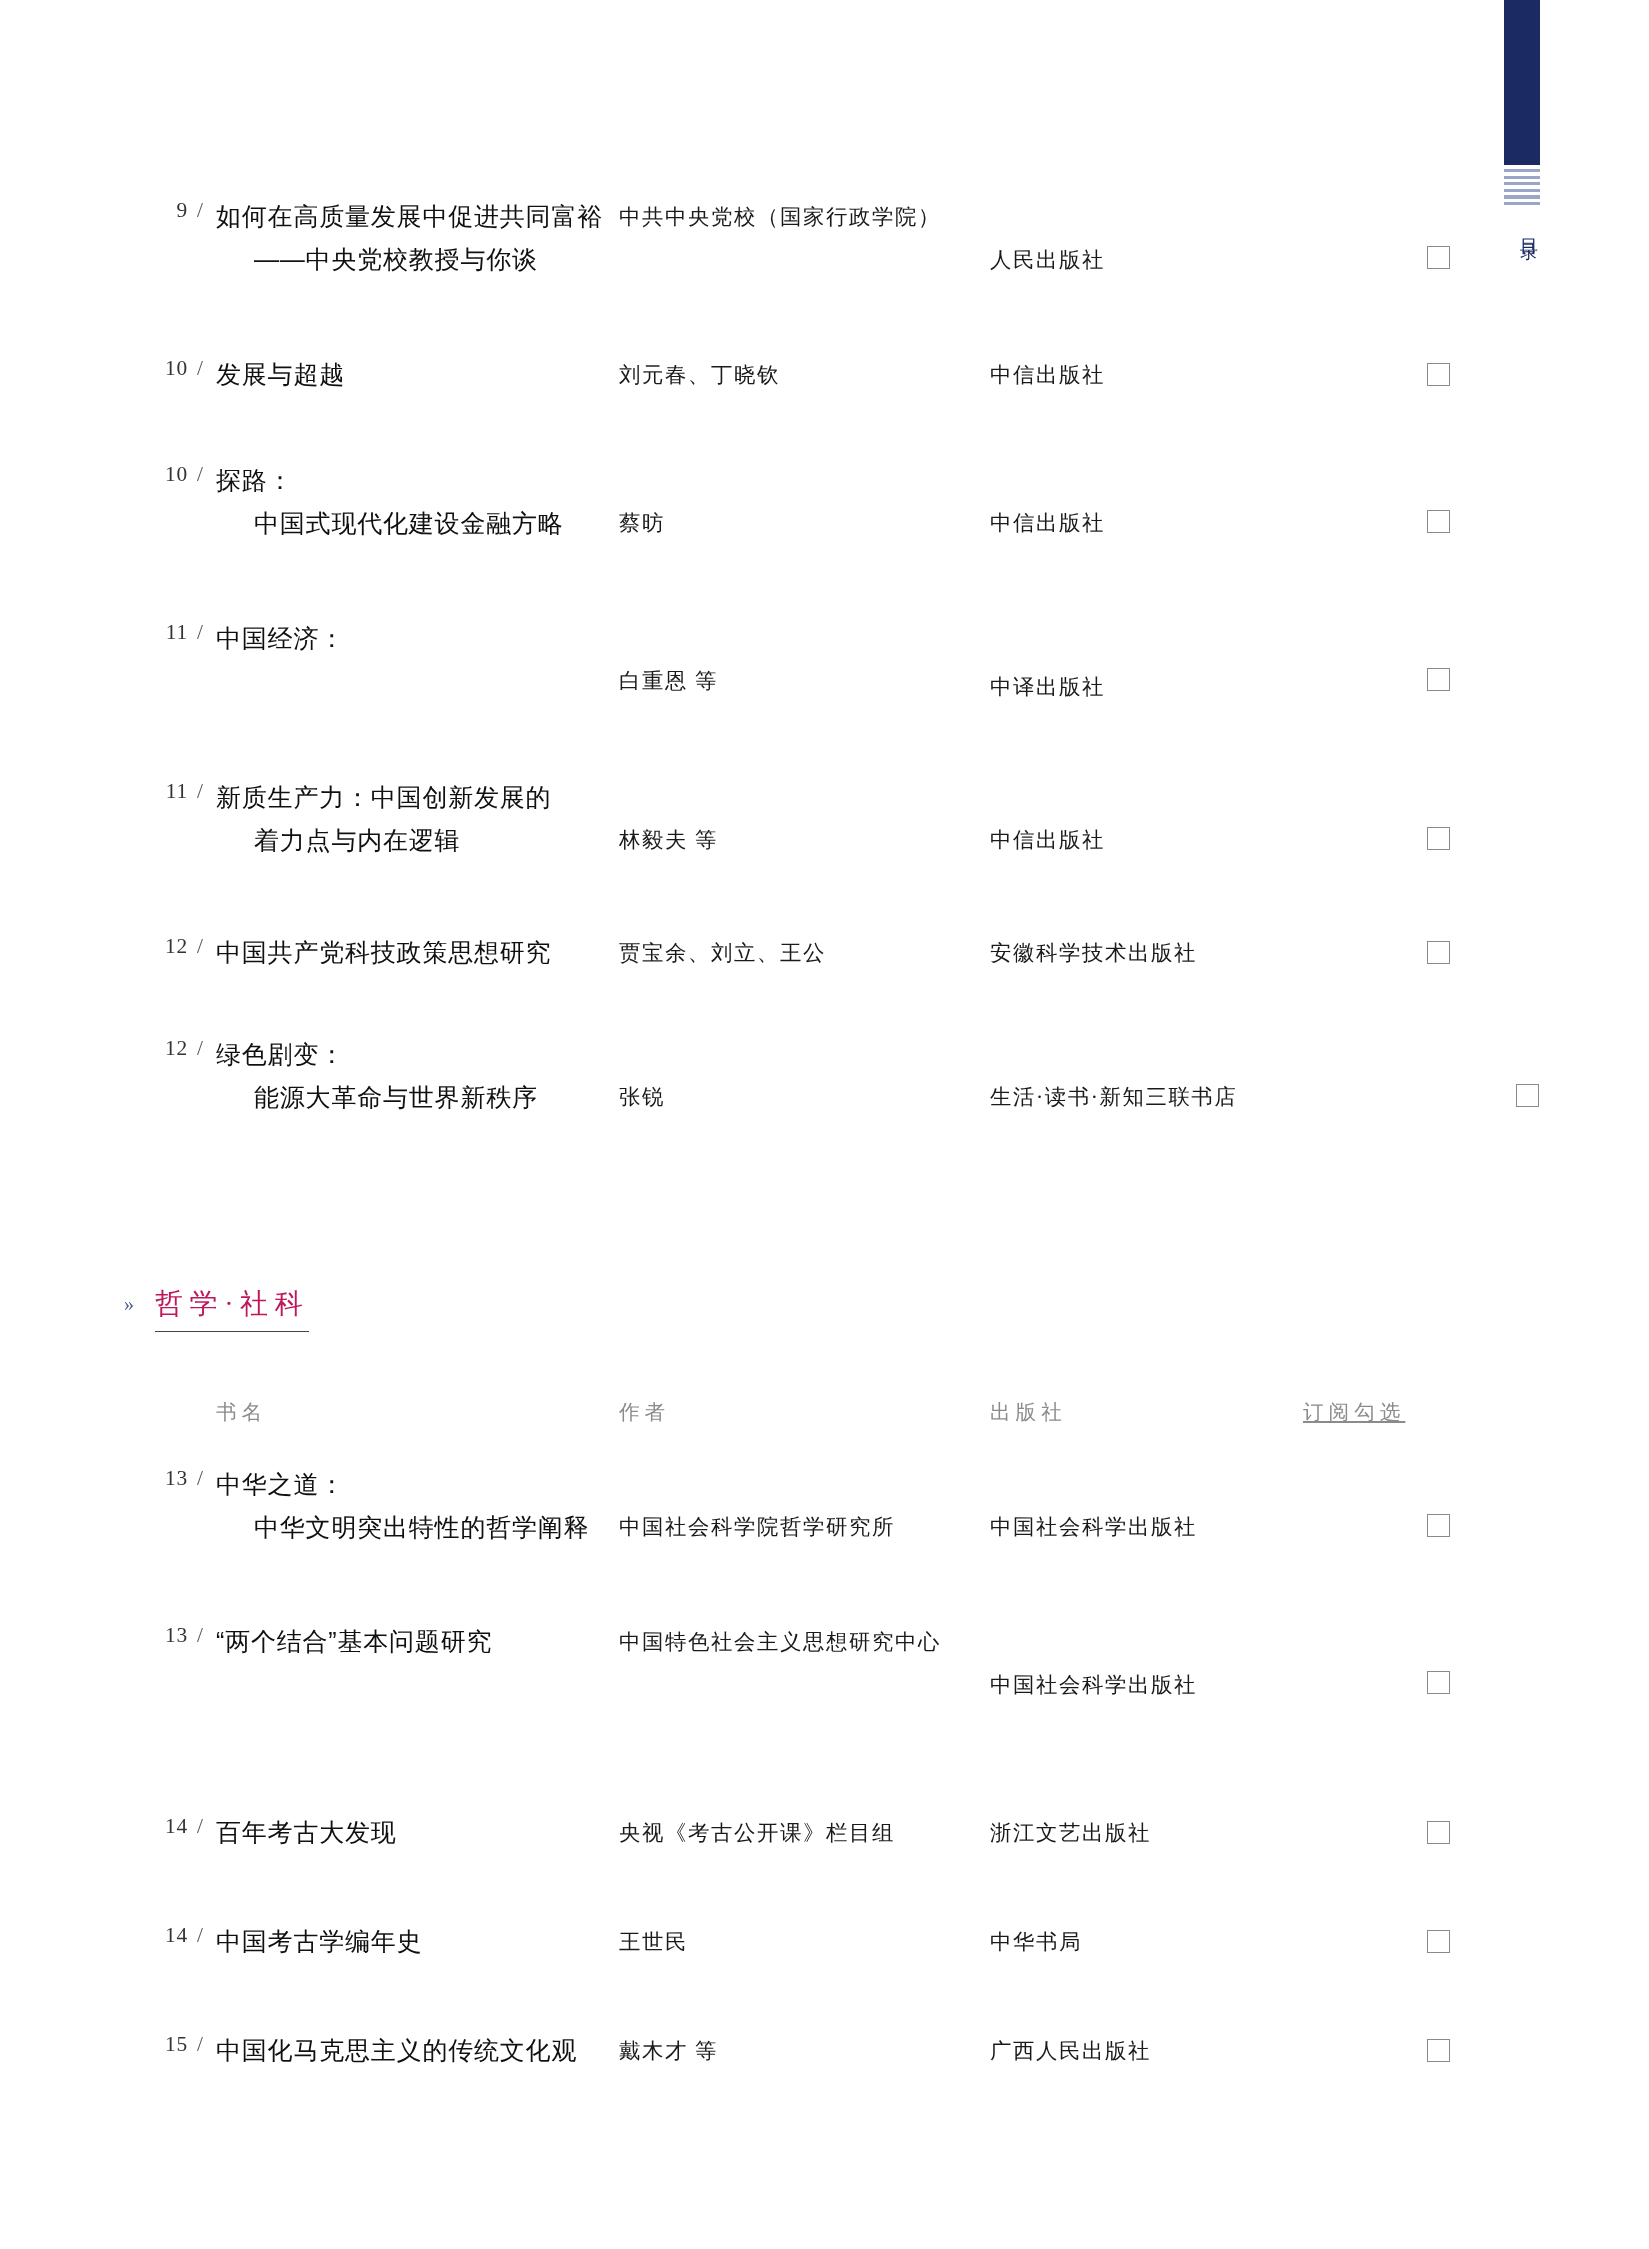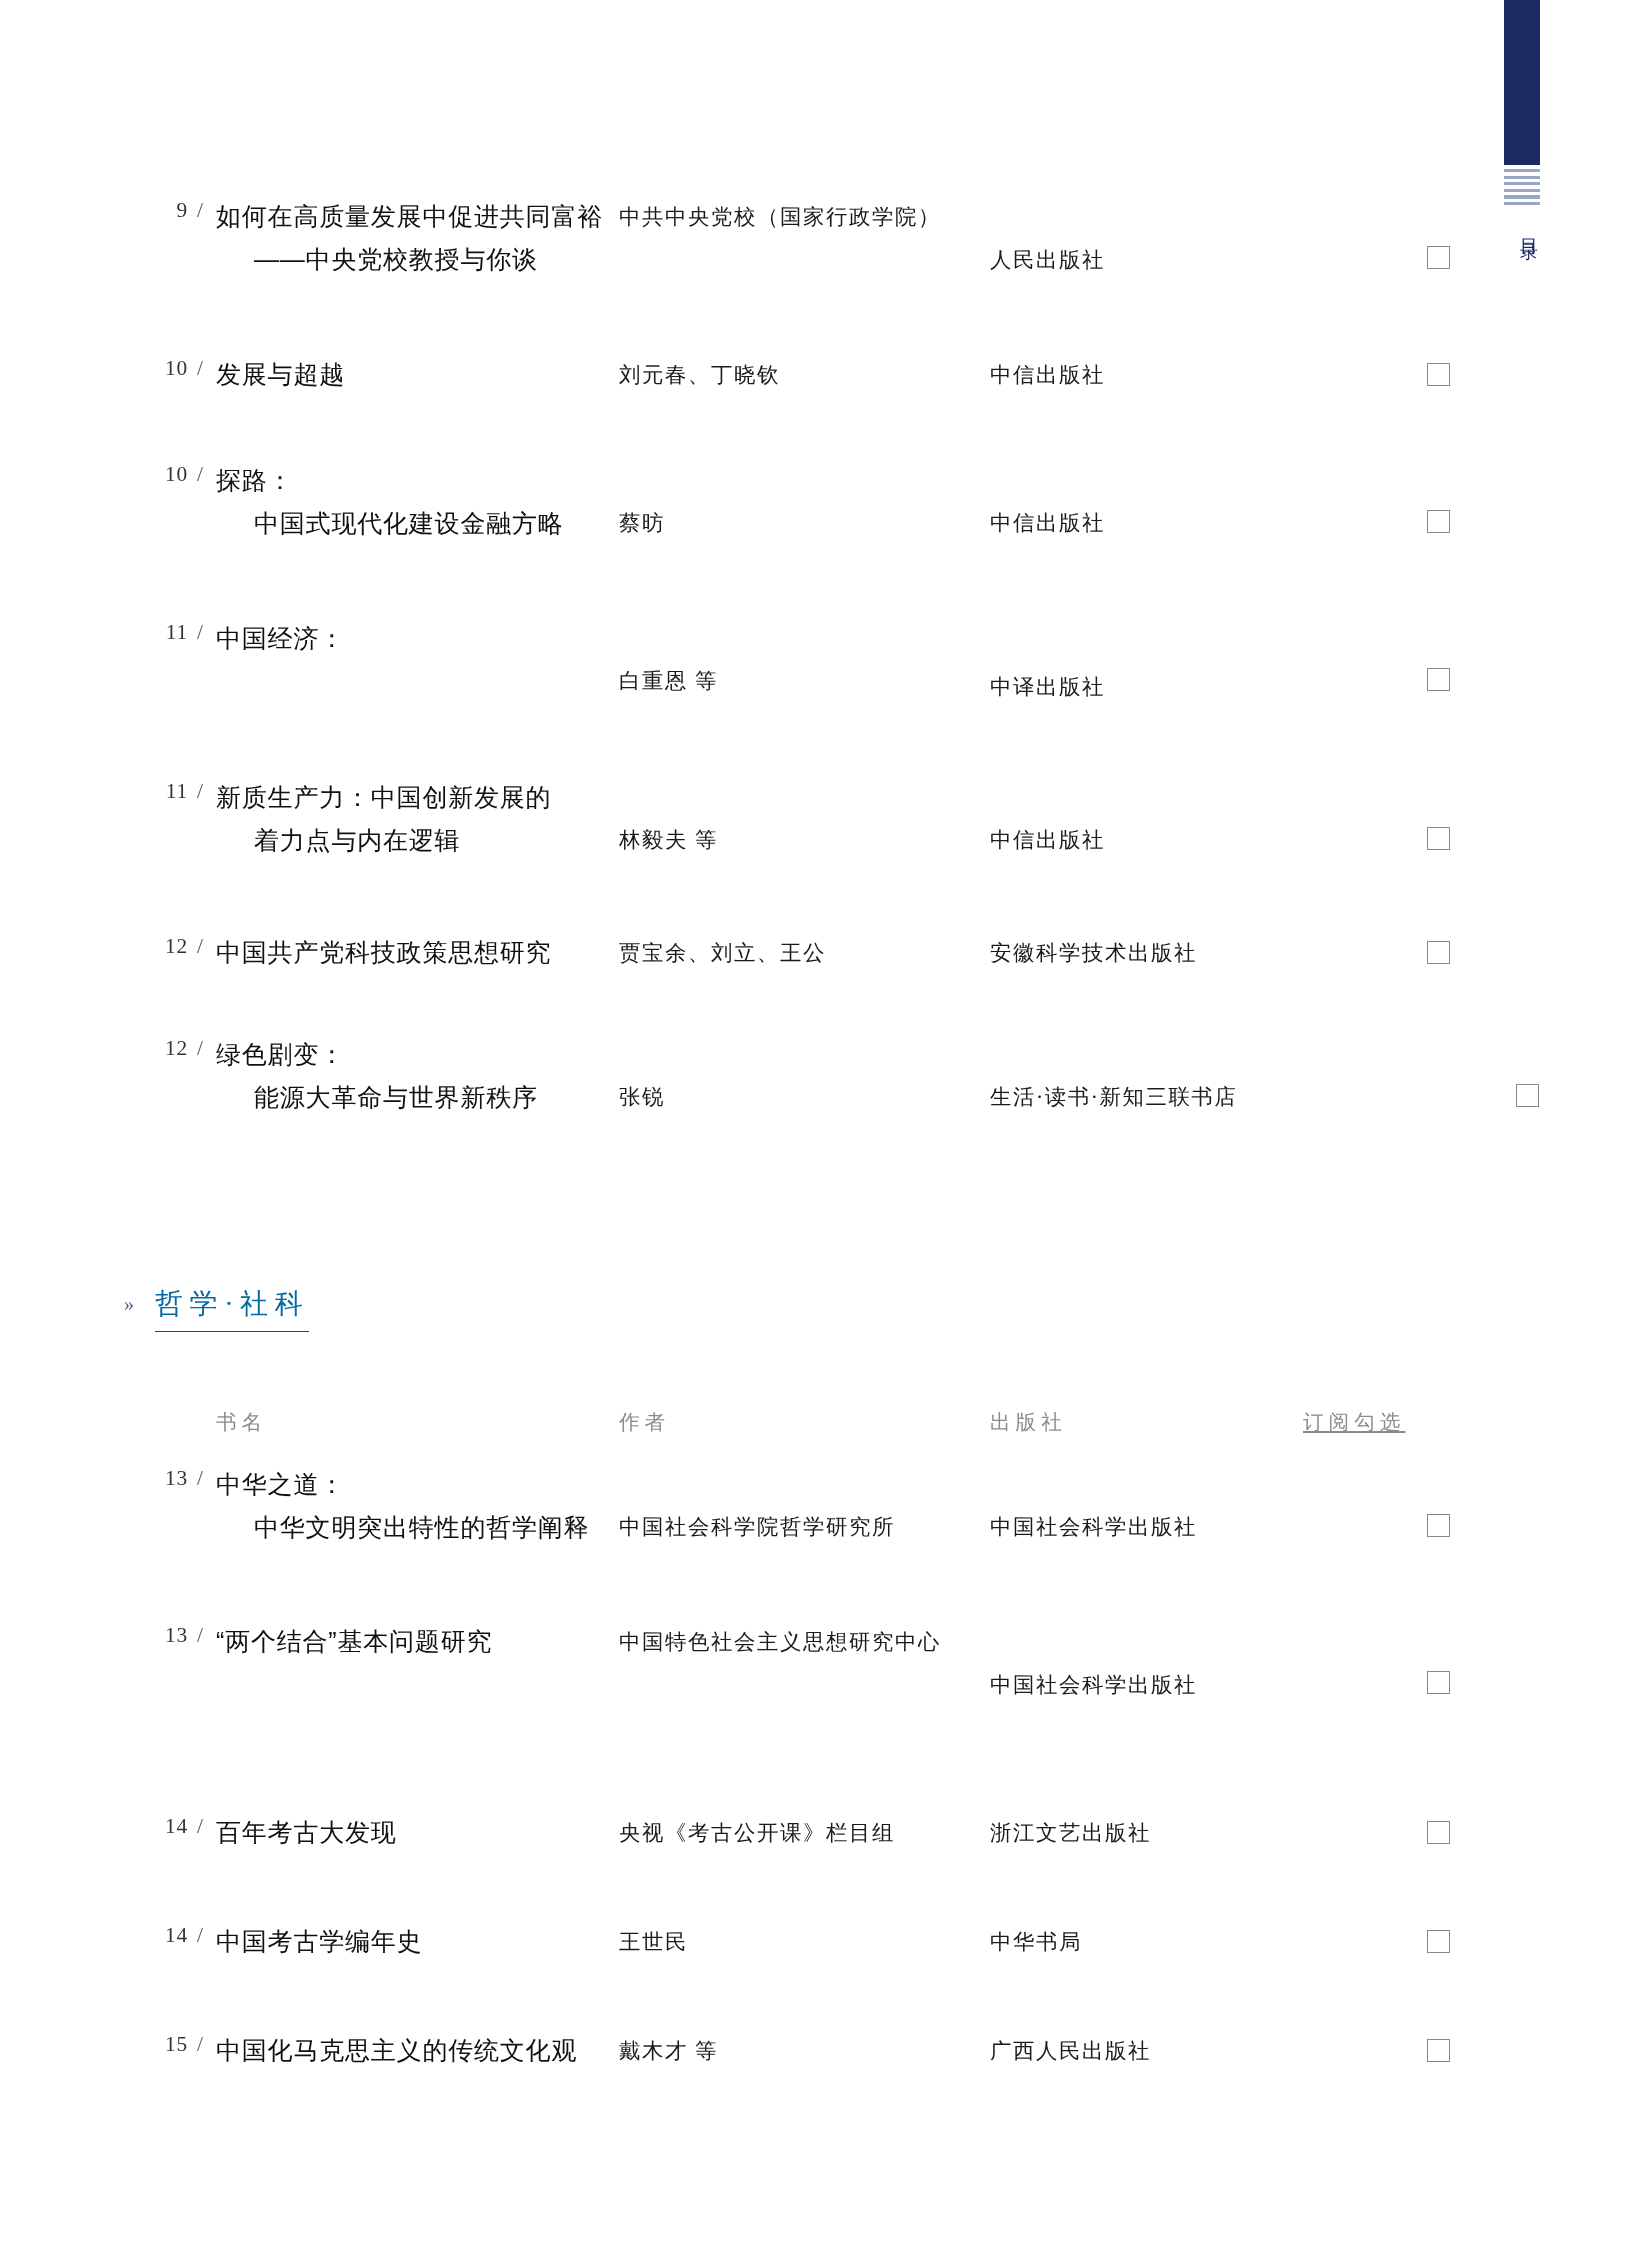--- a/index.html
+++ b/index.html
@@ -142,36 +142,36 @@
     font-size: 20px;
     color: #4a5a8a;
     letter-spacing: -1.6px;
   }
   .section-head .name {
     position: absolute;
     left: 31px;
     top: 0;
     font-size: 28px;
     letter-spacing: 6.6px;
-    color: #0369a1;
+    color: #be185d;
     padding-bottom: 8.2px;
     border-bottom: 1.6px solid #444;
     white-space: nowrap;
   }
 
   
   .col-head {
     position: absolute;
     left: 124px;
     width: 1336px;
     font-size: 20.6px;
     color: #8b8b8b;
     letter-spacing: 5px;
   }
-  .col-head span { position: absolute; top: 14px; }
+  .col-head span { position: absolute; top: 4px; }
   .col-head .c1 { left: 92px; }
   .col-head .c2 { left: 495px; }
   .col-head .c3 { left: 866px; }
   .col-head .c4 { left: 1179px; text-decoration: underline; }
 </style>
 </head>
 <body>
 
 <div class="side-tab">
   <div class="bar"></div>

